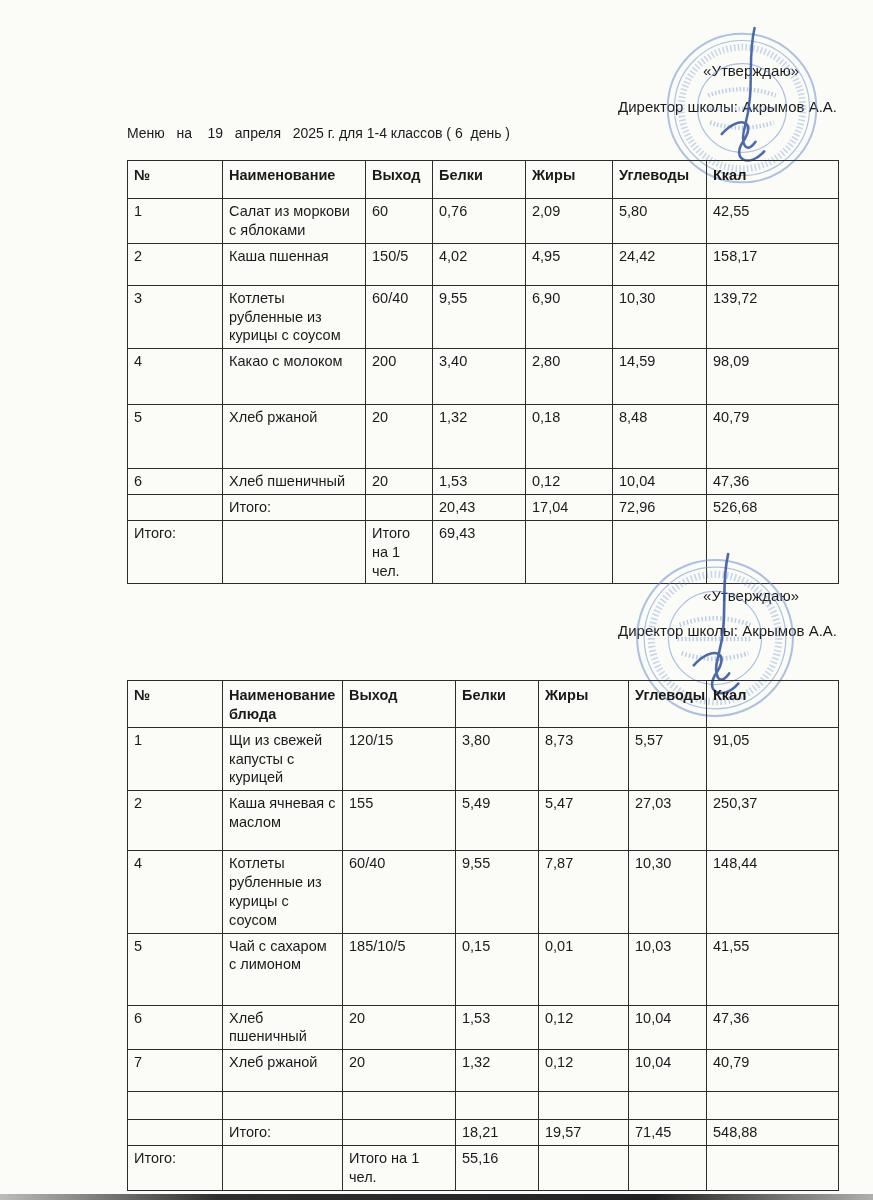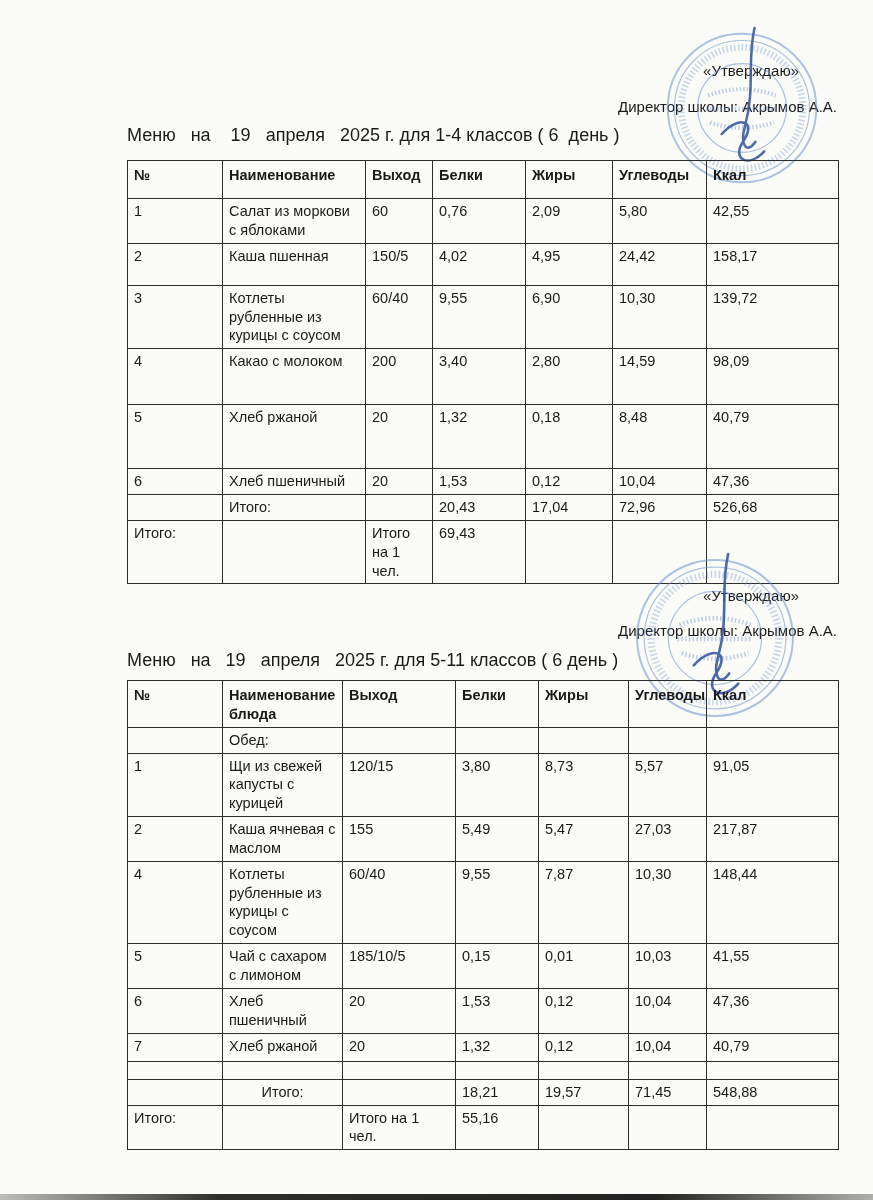--- a/index.html
+++ b/index.html
@@ -7,21 +7,21 @@
   body{width:873px;margin:0 auto;font-family:"Liberation Sans",sans-serif}
   .page{position:relative;width:873px;height:1200px;background:#fbfbf8;overflow:hidden;color:#1a1a1a}
 
   .approve{position:absolute;font-size:15px;white-space:pre}
   .a1{top:62px;right:74px}
   .a2{top:587px;right:74px}
   .director{position:absolute;font-size:15px;white-space:pre}
   .d1{top:98px;right:36px}
   .d2{top:622px;right:36px}
 
-  .menu-title{position:absolute;left:127px;font-size:18px;white-space:pre-wrap}
+  .menu-title{position:absolute;left:127px;font-size:14px;white-space:pre-wrap}
   .t1{top:125px}
   .t2{top:650px}
 
   .stamp{position:absolute;pointer-events:none}
   .s1{left:658px;top:26px}
   .s2{left:627px;top:552px}
 
   table.menu-table{position:absolute;left:127px;width:711px;border-collapse:collapse;table-layout:fixed;font-size:14.5px}
   #table1{top:160px}
   #table2{top:680px}
@@ -182,21 +182,20 @@
         </tr>
       </tbody>
     </table>
 
   <div class="approve a2">«Утверждаю»</div>
   <div class="director d2">Директор школы: Акрымов А.А.</div>
   <svg class="stamp s2" width="176" height="172" viewBox="0 0 170 170">
       <use href="#stamp-def"></use>
     </svg>
 
-  <div class="menu-title t2">Меню   на   19   апреля   2025 г. для 5-11 классов ( 6 день )</div>
 
   <table class="menu-table" id="table2">
     <colgroup>
       <col style="width:95px">
         <col style="width:120px">
         <col style="width:113px">
         <col style="width:83px">
       <col style="width:90px">
         <col style="width:78px">
         <col style="width:132px">
@@ -207,45 +206,36 @@
           <th>Наименование блюда</th>
           <th>Выход</th>
           <th>Белки</th>
           <th>Жиры</th>
           <th>Углеводы</th>
           <th>Ккал</th>
         </tr>
       </thead>
       <tbody>
         <tr>
-          <td></td>
-          <td>Обед:</td>
-          <td></td>
-          <td></td>
-          <td></td>
-          <td></td>
-          <td></td>
-        </tr>
-        <tr>
           <td>1</td>
           <td>Щи из свежей капусты с курицей</td>
           <td>120/15</td>
           <td>3,80</td>
           <td>8,73</td>
           <td>5,57</td>
           <td>91,05</td>
         </tr>
         <tr>
           <td>2</td>
           <td>Каша ячневая с маслом</td>
           <td>155</td>
           <td>5,49</td>
           <td>5,47</td>
           <td>27,03</td>
-          <td>217,87</td>
+          <td>250,37</td>
         </tr>
         <tr>
           <td>4</td>
           <td>Котлеты рубленные из курицы с соусом</td>
           <td>60/40</td>
           <td>9,55</td>
           <td>7,87</td>
           <td>10,30</td>
           <td>148,44</td>
         </tr>

